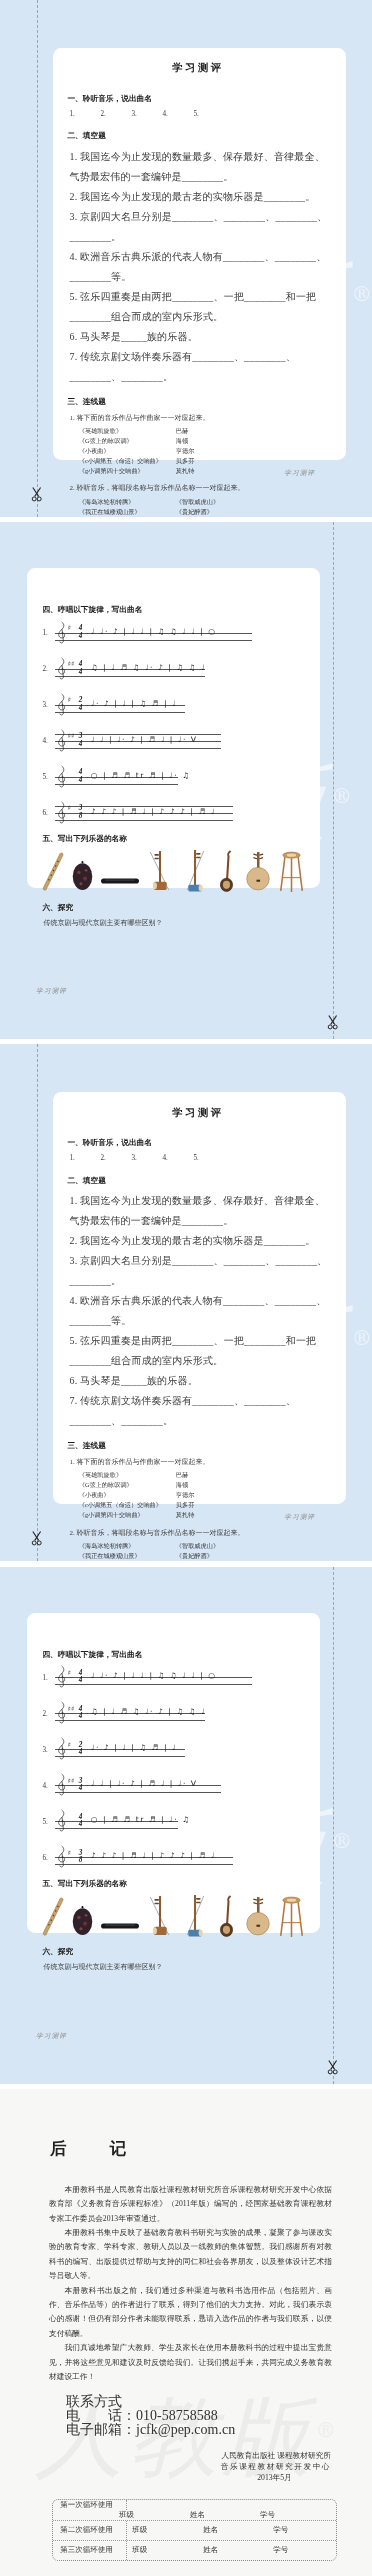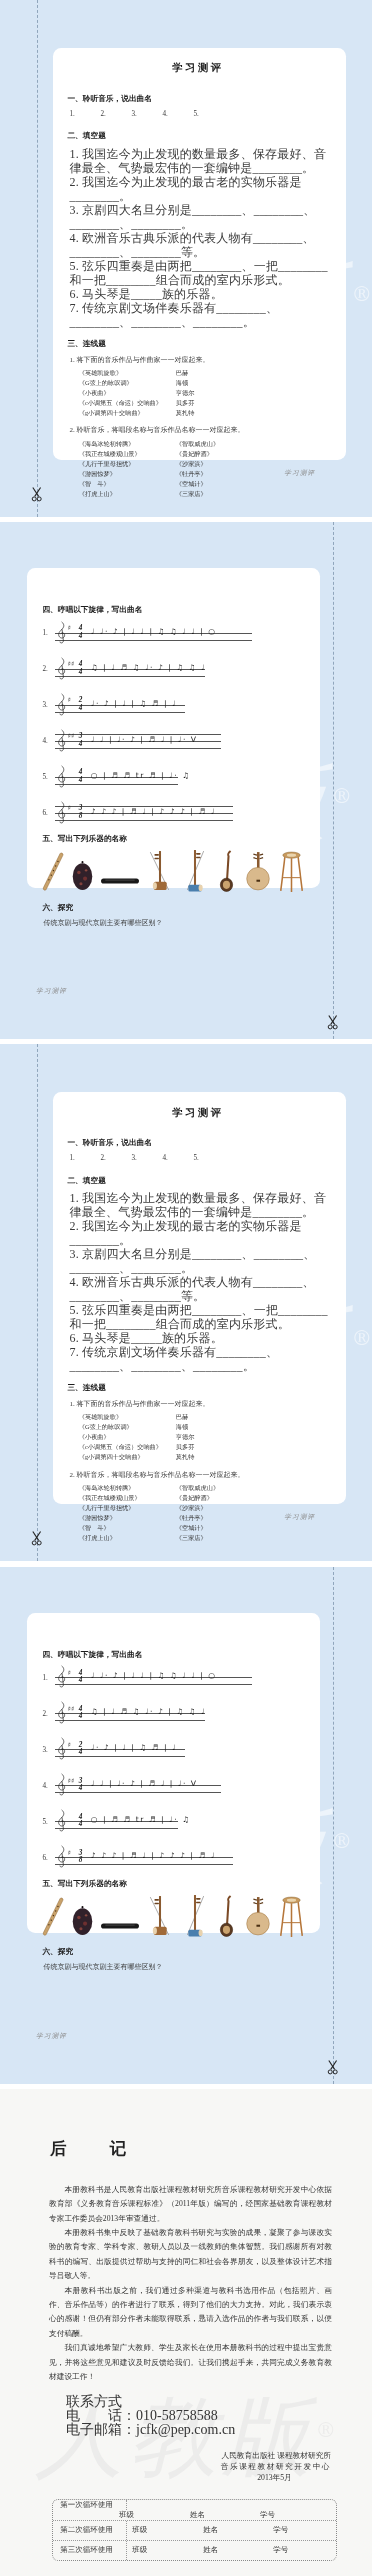--- a/index.html
+++ b/index.html
@@ -23,21 +23,21 @@
   .page-footer{position:absolute;font-size:6.7px;color:#8b8b8b;font-style:italic;letter-spacing:1px;}
   
   .doc-title{margin:0;padding-top:13.4px;text-align:center;font-family:"Liberation Sans",sans-serif;font-weight:bold;font-size:10.3px;letter-spacing:2.6px;color:#1d1d1d;}
   .sec-h{margin:0;padding-left:4.1px;font-family:"Liberation Sans",sans-serif;font-weight:bold;font-size:7.7px;color:#1d1d1d;}
   .h-listen{margin-top:18.5px;}
   .h-fill{margin-top:13.4px;}
   .h-match{margin-top:10.3px;}
   .numbers-row{display:flex;margin:6.2px 0 0 6.2px;}
   .numbers-row span{display:inline-block;width:31px;font-size:7.2px;color:#3a3a3a;}
   .fill-list{list-style:none;margin:5.2px 0 0 0;padding:0 0 0 6.2px;}
-  .fill-list li{font-size:12px;line-height:14px;color:#3a3a3a;letter-spacing:0.2px;}
+  .fill-list li{font-size:10px;line-height:20px;color:#3a3a3a;letter-spacing:0.2px;}
   .match-prompt{margin:5.7px 0 0 6.2px;font-size:7px;color:#3a3a3a;}
   .pair-list{margin:3.1px 0 0 15.5px;padding:0;}
   .pair-row{display:flex;line-height:10px;font-size:6.2px;color:#303030;}
   .pair-row .pl{width:97px;}
   .pair-row .pr{flex:1;}
   
   .h-hum{margin-top:37px;}
   .staff-row{display:flex;align-items:center;margin:0 0 0 4.1px;height:36px;}
   .staff-num{width:12.4px;font-size:7.2px;color:#3a3a3a;}
   .staff{position:relative;height:15px;background:repeating-linear-gradient(to bottom,#555 0,#555 0.5px,transparent 0.5px,transparent 3.6px);background-size:100% 15px;background-repeat:no-repeat;}

